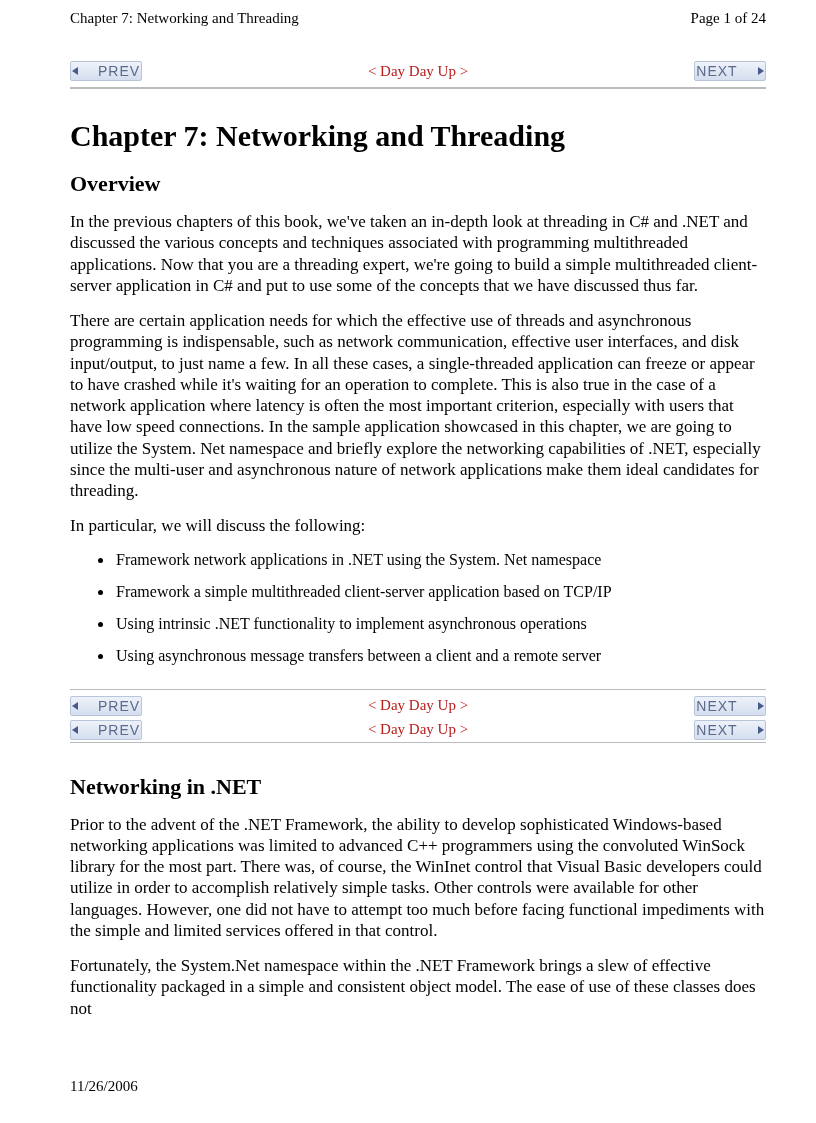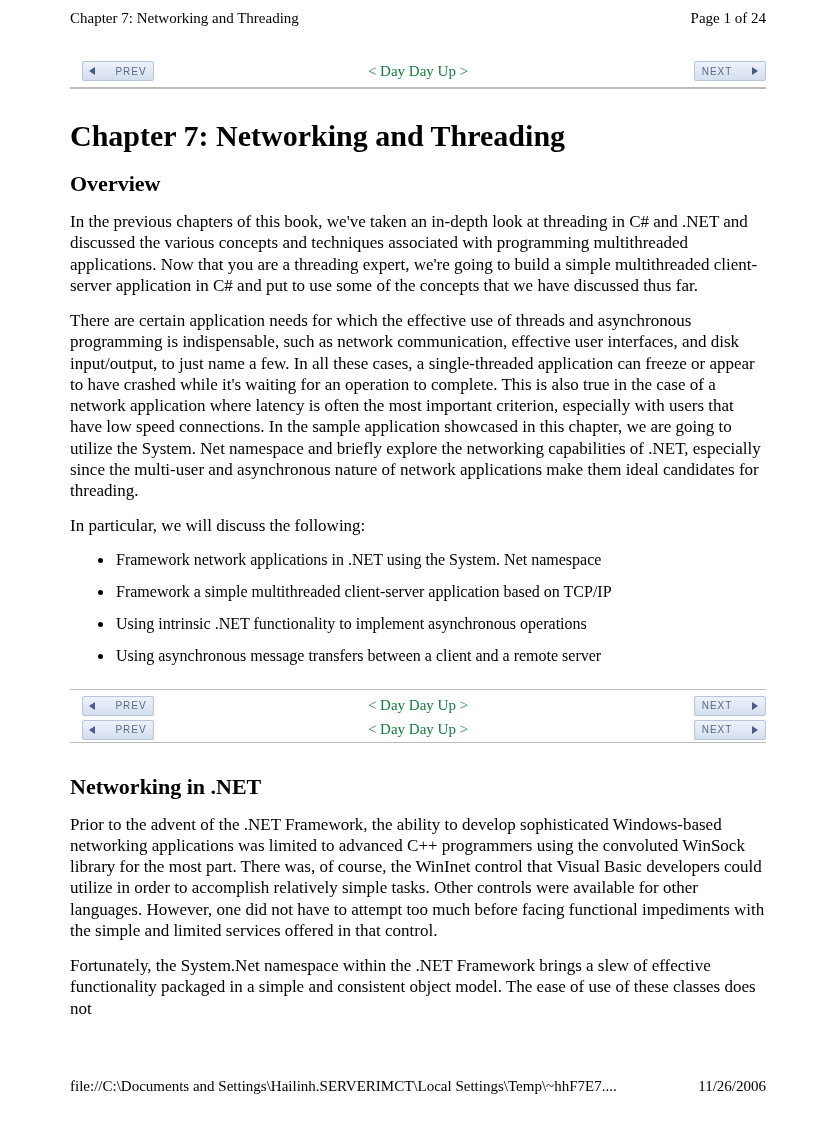--- a/index.html
+++ b/index.html
@@ -23,46 +23,45 @@
     padding: 20px 50px 0 70px;
   }
   .nav-row {
     display: flex;
     align-items: center;
     justify-content: space-between;
     padding: 14px 0 6px 0;
     position: relative;
   }
   .nav-center {
-    color: #15803d;
+    color: #b91c1c;
     font-size: 15px;
     position: absolute;
     left: 0;
     right: 0;
     text-align: center;
     pointer-events: none;
   }
   .nav-btn {
     display: inline-flex;
     align-items: center;
     justify-content: center;
     width: 70px;
     height: 18px;
-    font-size: 10px;
+    font-size: 14px;
     font-family: Arial, sans-serif;
     letter-spacing: 1px;
     color: #5a6a8a;
     border: 1px solid #b8c4d8;
     border-radius: 2px;
     background: linear-gradient(to bottom, #eef2fa, #d4deef);
     cursor: pointer;
     gap: 20px;
     position: relative;
     z-index: 1;
-    margin-left: 12px;
   }
   .nav-btn .arrow {
     width: 0;
     height: 0;
     border-style: solid;
   }
   .nav-btn.prev .arrow {
     border-width: 4px 6px 4px 0;
     border-color: transparent #4a5a8a transparent transparent;
   }
@@ -184,15 +183,14 @@
   <hr class="hr-thin">
 
   <h2 class="section-title" style="margin-top:31px;">Networking in .NET</h2>
 
   <p class="body-text">Prior to the advent of the .NET Framework, the ability to develop sophisticated Windows-based networking applications was limited to advanced C++ programmers using the convoluted WinSock library for the most part. There was, of course, the WinInet control that Visual Basic developers could utilize in order to accomplish relatively simple tasks. Other controls were available for other languages. However, one did not have to attempt too much before facing functional impediments with the simple and limited services offered in that control.</p>
   <p class="body-text">Fortunately, the System.Net namespace within the .NET Framework brings a slew of effective functionality packaged in a simple and consistent object model. The ease of use of these classes does not</p>
 
 </div>
 
 <div class="footer">
-  <span>file://C:\Documents and Settings\Hailinh.SERVERIMCT\Local Settings\Temp\~hhF7E7....</span>
   <span>11/26/2006</span>
 </div>
 
 </body></html>

